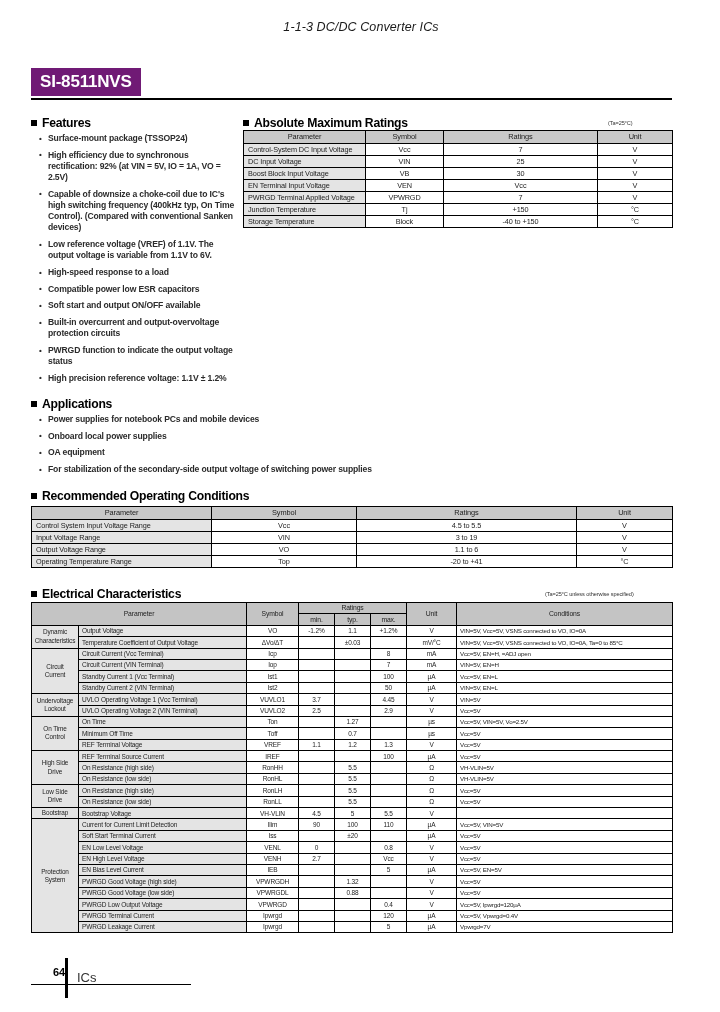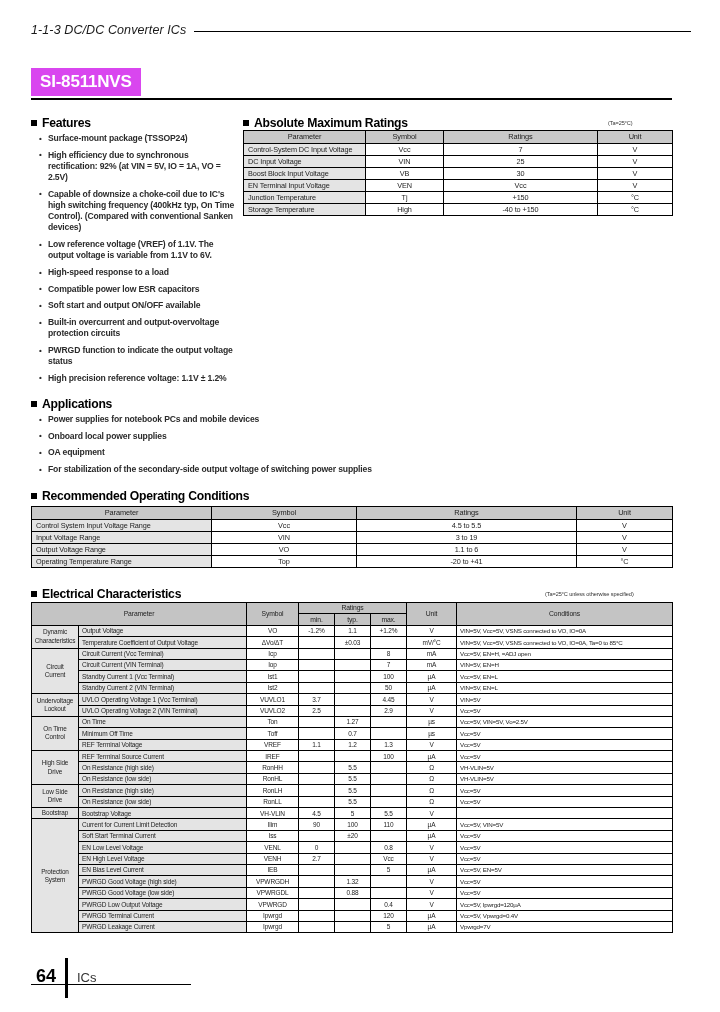--- a/index.html
+++ b/index.html
@@ -5,27 +5,27 @@
   html,body{margin:0;padding:0;}
   body{
     width:720px;height:1012px;background:#ffffff;
     font-family:"Liberation Sans",sans-serif;
     color:#000;overflow:hidden;position:relative;
     -webkit-font-smoothing:none;
   }
   .page{position:absolute;left:0;top:0;width:720px;height:1012px;}
 
   
-  .runhead{position:absolute;left:31px;top:20px;width:660px;height:20px;display:flex;align-items:center;}
+  .runhead{position:absolute;left:31px;top:20px;width:660px;height:20px;display:flex;align-items:center;flex-direction:column;}
   .runhead .rh-text{font-style:italic;font-size:12.5px;font-weight:400;letter-spacing:.1px;white-space:nowrap;color:#1a1a1a;}
   .runhead .rh-rule{flex:1;height:1px;background:#000;margin-left:8px;margin-top:2px;}
 
   
   .titlebar{position:absolute;left:31px;top:68px;width:641px;height:28px;display:flex;align-items:stretch;}
-  .titlebar .pn{background:#d946ef;color:#fff;font-size:17px;font-weight:700;display:flex;align-items:center;
+  .titlebar .pn{background:#701a75;color:#fff;font-size:17px;font-weight:700;display:flex;align-items:center;
     padding:0 9px;letter-spacing:-.2px;}
   .titlebar .tt{flex:1;display:flex;align-items:center;padding-left:9px;font-size:15.3px;font-weight:700;
     letter-spacing:-.45px;white-space:nowrap;}
   .titlerule{position:absolute;left:31px;top:98px;width:641px;height:1.5px;background:#000;}
 
   
   .h2{position:absolute;font-size:12.2px;font-weight:700;letter-spacing:-.25px;white-space:nowrap;}
   .h2 .sq{display:inline-block;width:6px;height:6px;background:#000;margin-right:5px;vertical-align:1px;}
 
   
@@ -55,21 +55,21 @@
   .ec .cat{background:#e4e4e4;text-align:center;font-size:6.4px;line-height:8.2px;}
   .ec .pname{background:#e4e4e4;text-align:left;padding-left:3px;}
   .ec .cond{text-align:left;padding-left:3px;font-size:6.2px;letter-spacing:-.2px;}
   .ec .grp{border-top:1.25px solid #000;}
   .ec .top{border-top:1.7px solid #000;}
   .ec .bot{border-bottom:1.7px solid #000;}
 
   
   .footer{position:absolute;left:31px;top:962px;width:641px;height:36px;}
   .footer .fbar{position:absolute;left:34px;top:-4px;width:3.4px;height:40px;background:#000;}
-  .footer .pg{position:absolute;left:0px;top:4px;width:30px;text-align:center;font-size:18px;font-weight:700;}
+  .footer .pg{position:absolute;left:13px;top:4px;width:30px;text-align:center;font-size:11px;font-weight:700;}
   .footer .sec{position:absolute;left:46px;top:8px;font-size:13px;color:#333;}
   .footer .frule{position:absolute;left:0;top:22px;width:160px;height:1px;background:#000;}
 </style>
 </head>
 <body>
 
 <div class="page">
 
   <div class="runhead">
     <span class="rh-text">1-1-3 DC/DC Converter ICs</span>
@@ -149,28 +149,34 @@
           <td class=" grp">30</td>
           <td class=" grp">V</td>
         </tr>
         <tr>
           <td class="lbl">EN Terminal Input Voltage</td>
           <td class="">VEN</td>
           <td class="">Vcc</td>
           <td class="">V</td>
         </tr>
         <tr>
+          <td class="lbl">PWRGD Terminal Applied Voltage</td>
+          <td class="">VPWRGD</td>
+          <td class="">7</td>
+          <td class="">V</td>
+        </tr>
+        <tr>
           <td class="lbl grp">Junction Temperature</td>
           <td class=" grp">Tj</td>
           <td class=" grp">+150</td>
           <td class=" grp">°C</td>
         </tr>
         <tr>
           <td class="lbl bot">Storage Temperature</td>
-          <td class=" bot">High</td>
+          <td class=" bot">Block</td>
           <td class=" bot">-40 to +150</td>
           <td class=" bot">°C</td>
         </tr>
       </tbody>
   </table>
 
   <div class="h2" style="left:31px;top:489px;">
     <span class="sq"></span><span>Recommended Operating Conditions</span>
   </div>
   <table class="dt" id="recop-table" style="left:31px;top:506px;width:641px;">

